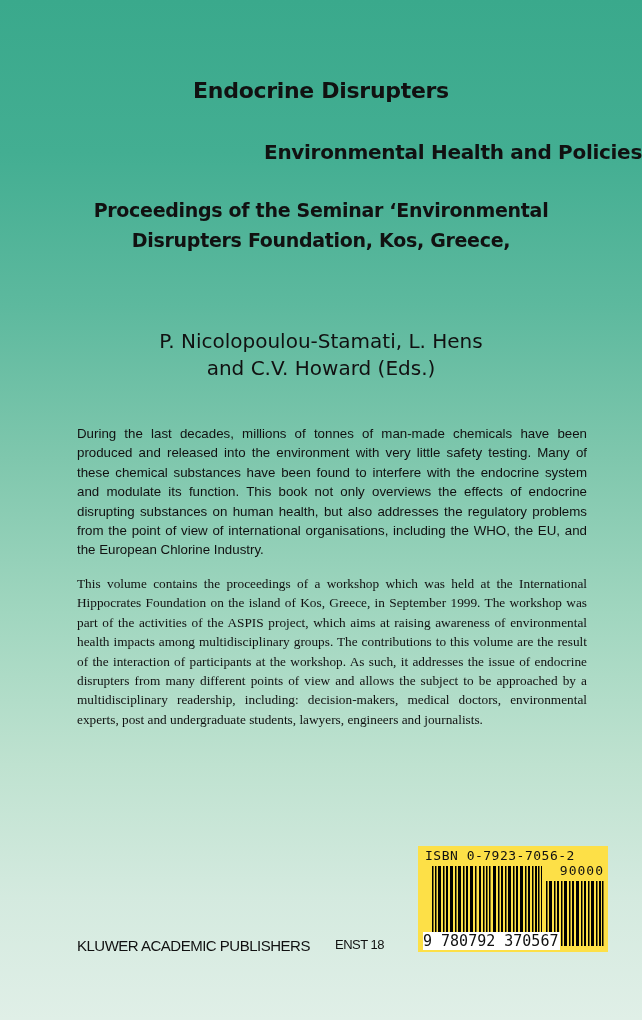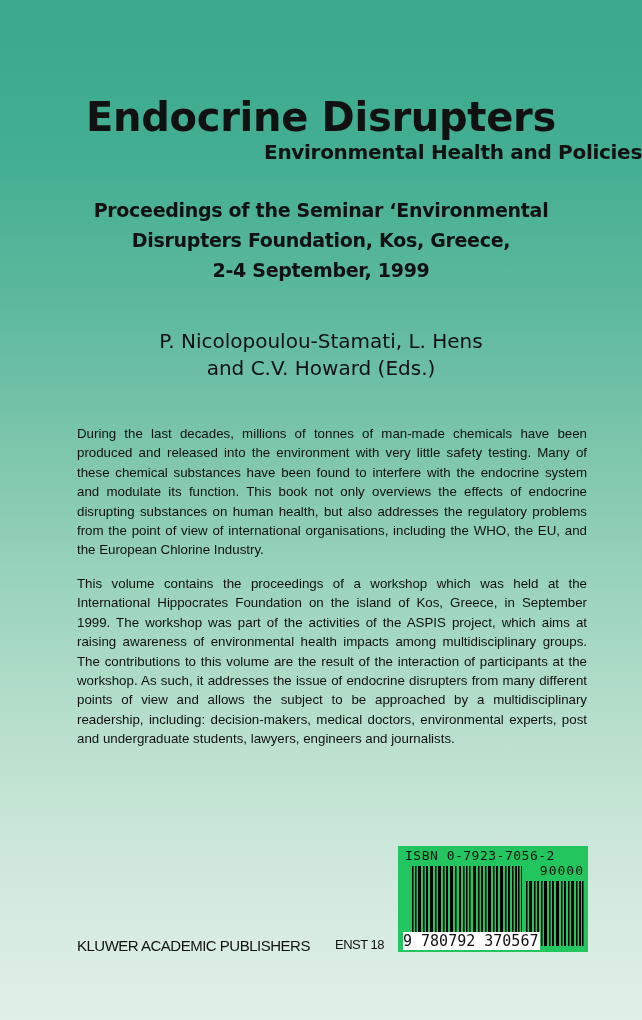--- a/index.html
+++ b/index.html
@@ -5,21 +5,21 @@
   html, body { margin: 0; padding: 0; }
   body {
     width: 642px; height: 1020px; overflow: hidden;
     background: linear-gradient(180deg, #3aa98c 0%, #43ae92 15%, #5db99e 30%, #7fc7ad 45%, #a0d6bf 60%, #bfe2d0 75%, #d4eadf 88%, #e0efe7 100%);
     position: relative;
     font-family: "Liberation Sans", sans-serif;
     color: #111;
   }
   .title {
     position: absolute; left: 0; width: 642px; text-align: center;
-    top: 94px; font-size: 40px; font-weight: bold; letter-spacing: -0.3px;
+    top: 78px; font-size: 22px; font-weight: bold; letter-spacing: -0.3px;
     font-family: "DejaVu Sans", sans-serif;
   }
   .subtitle {
     position: absolute; left: 0; width: 642px; text-align: right;
     top: 140px; font-size: 20px; font-weight: bold; letter-spacing: -0.3px;
     font-family: "DejaVu Sans", sans-serif;
   }
   .proceedings {
     position: absolute; left: 0; width: 642px; text-align: center;
     top: 195px; font-size: 19px; font-weight: bold; line-height: 30px;
@@ -30,32 +30,32 @@
   .editors {
     position: absolute; left: 0; width: 642px; text-align: center;
     top: 328px; font-size: 20px; line-height: 27px;
     font-family: "DejaVu Sans", sans-serif;
   }
   .para {
     position: absolute; left: 77px; width: 510px;
     font-size: 13.3px; line-height: 19.4px; text-align: justify;
   }
   .para1 { top: 424px; }
-  .para2 { top: 574px; }
+  .para2 { top: 574px; font-family: Liberation Serif, serif; }
   .publisher {
     position: absolute; left: 77px; top: 937px; font-size: 15px;
     letter-spacing: -0.5px;
   }
   .series {
     position: absolute; left: 335px; top: 937px; font-size: 13px;
     letter-spacing: -0.5px;
   }
   .barcode-box {
-    position: absolute; left: 398px; top: 846px; width: 190px; height: 106px;
-    background: #22c55e;
+    position: absolute; left: 418px; top: 846px; width: 190px; height: 106px;
+    background: #fde047;
   }
   .isbn-text {
     position: absolute; left: 7px; top: 2px; font-family: "DejaVu Sans Mono", monospace;
     font-size: 13px; letter-spacing: 0.5px;
   }
   .addon-text {
     position: absolute; right: 4px; top: 17px; font-family: "DejaVu Sans Mono", monospace;
     font-size: 13px; letter-spacing: 1px;
   }
   .ean-text {
@@ -68,21 +68,20 @@
 </head>
 <body>
 
 <div>
   <div class="title">Endocrine Disrupters</div>
   <div class="subtitle">Environmental Health and Policies</div>
 
   <div class="proceedings">
     <div>Proceedings of the Seminar ‘Environmental</div>
     <div>Disrupters Foundation, Kos, Greece,</div>
-    <div>2-4 September, 1999</div>
   </div>
 
   <div class="editors">
     <div>P. Nicolopoulou-Stamati, L. Hens</div>
     <div>and C.V. Howard (Eds.)</div>
   </div>
 
   <p class="para para1" style="margin:0">During the last decades, millions of tonnes of man-made chemicals have been produced and released into the environment with very little safety testing. Many of these chemical substances have been found to interfere with the endocrine system and modulate its function. This book not only overviews the effects of endocrine disrupting substances on human health, but also addresses the regulatory problems from the point of view of international organisations, including the WHO, the EU, and the European Chlorine Industry.</p>
   <p class="para para2" style="margin:0">This volume contains the proceedings of a workshop which was held at the International Hippocrates Foundation on the island of Kos, Greece, in September 1999. The workshop was part of the activities of the ASPIS project, which aims at raising awareness of environmental health impacts among multidisciplinary groups. The contributions to this volume are the result of the interaction of participants at the workshop. As such, it addresses the issue of endocrine disrupters from many different points of view and allows the subject to be approached by a multidisciplinary readership, including: decision-makers, medical doctors, environmental experts, post and undergraduate students, lawyers, engineers and journalists.</p>
 

